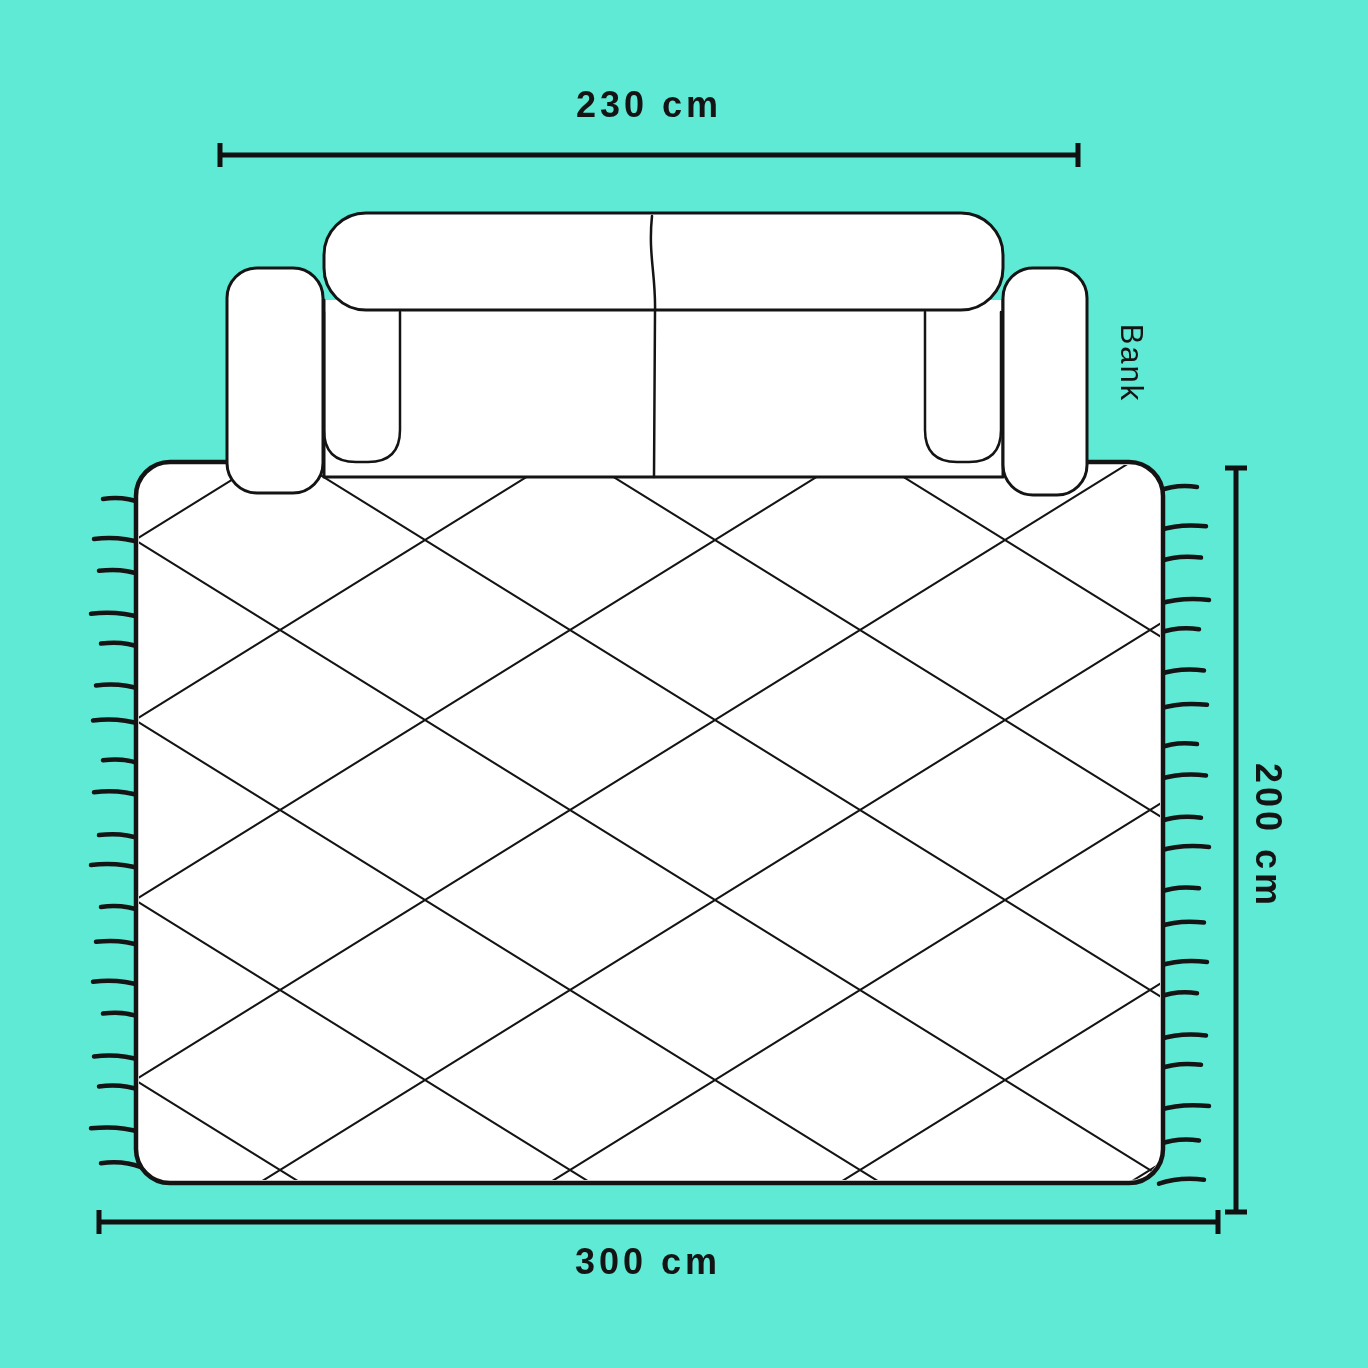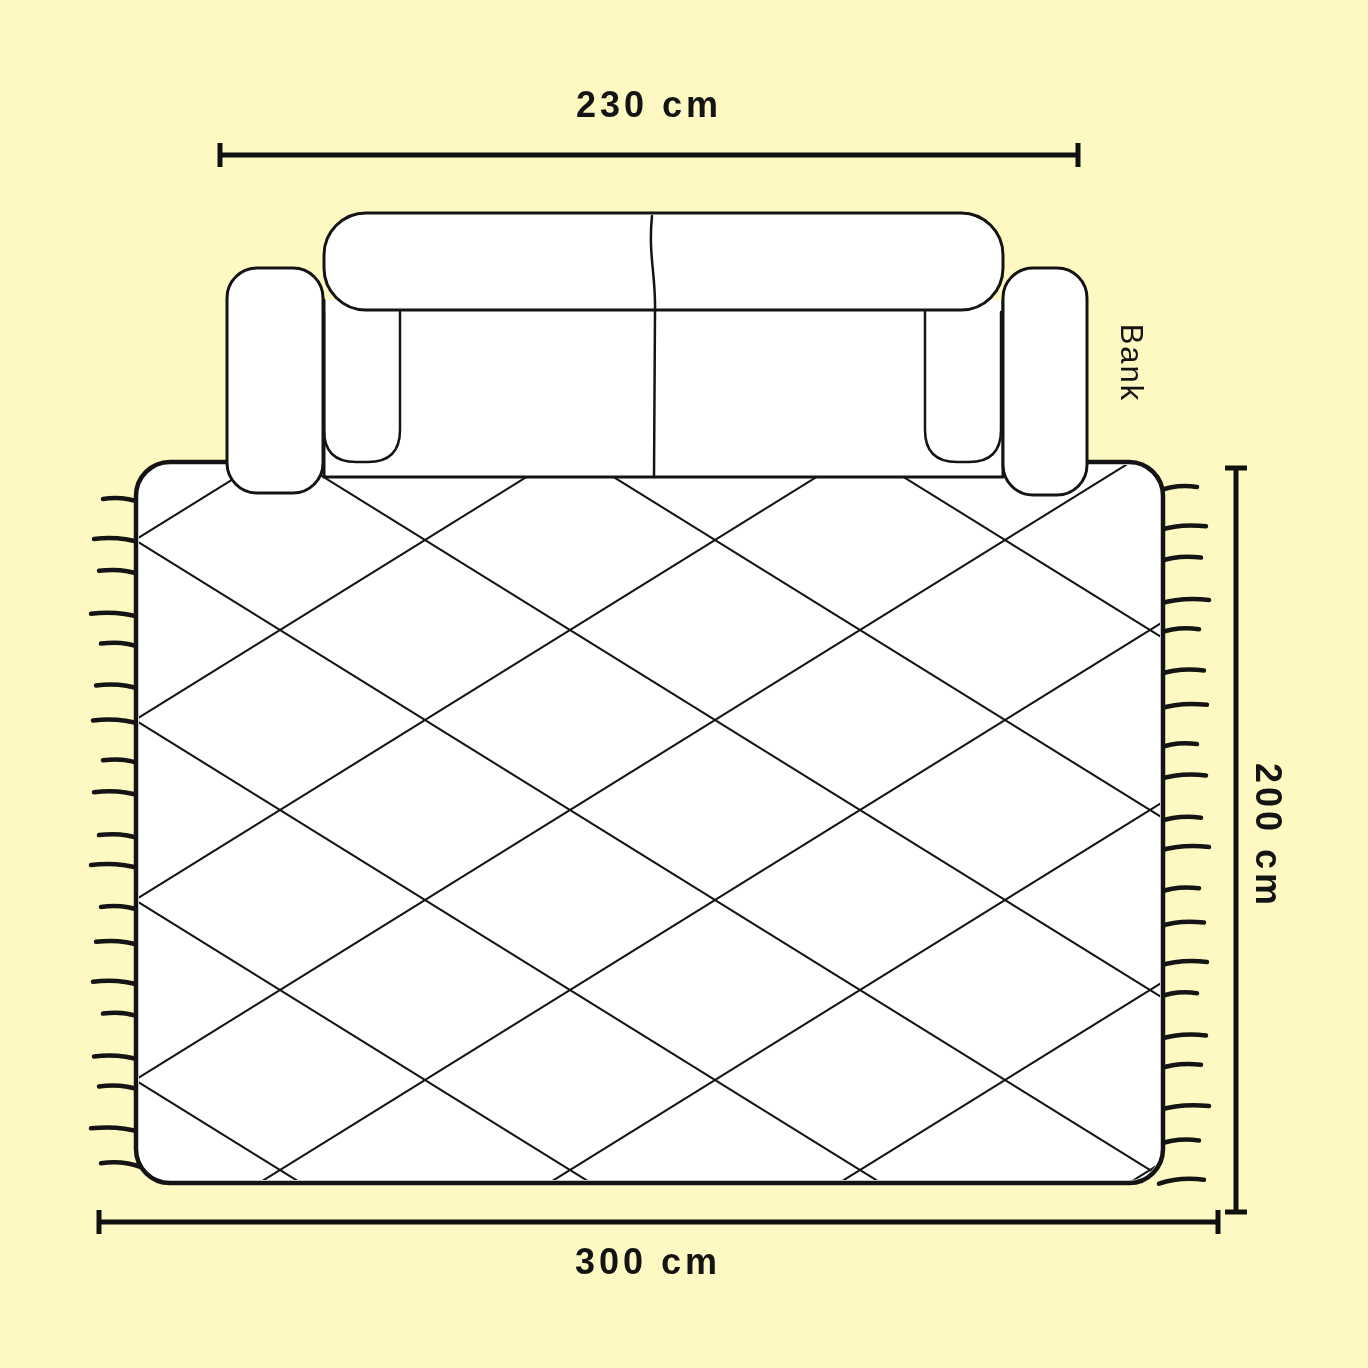--- a/index.html
+++ b/index.html
@@ -5,21 +5,21 @@
   html,body{
     margin:0;
     padding:0;
     background:#ffffff;
     font-family:"Liberation Sans", sans-serif;
   }
   .stage{
     position:relative;
     width:1368px;
     height:1368px;
-    background:#fef9c3;
+    background:#5eead4;
     overflow:hidden;
   }
   svg{display:block}
   text{
     font-family:"Liberation Sans", sans-serif;
     fill:#141414;
   }
   .dim-label{
     font-size:36px;
     font-weight:bold;

